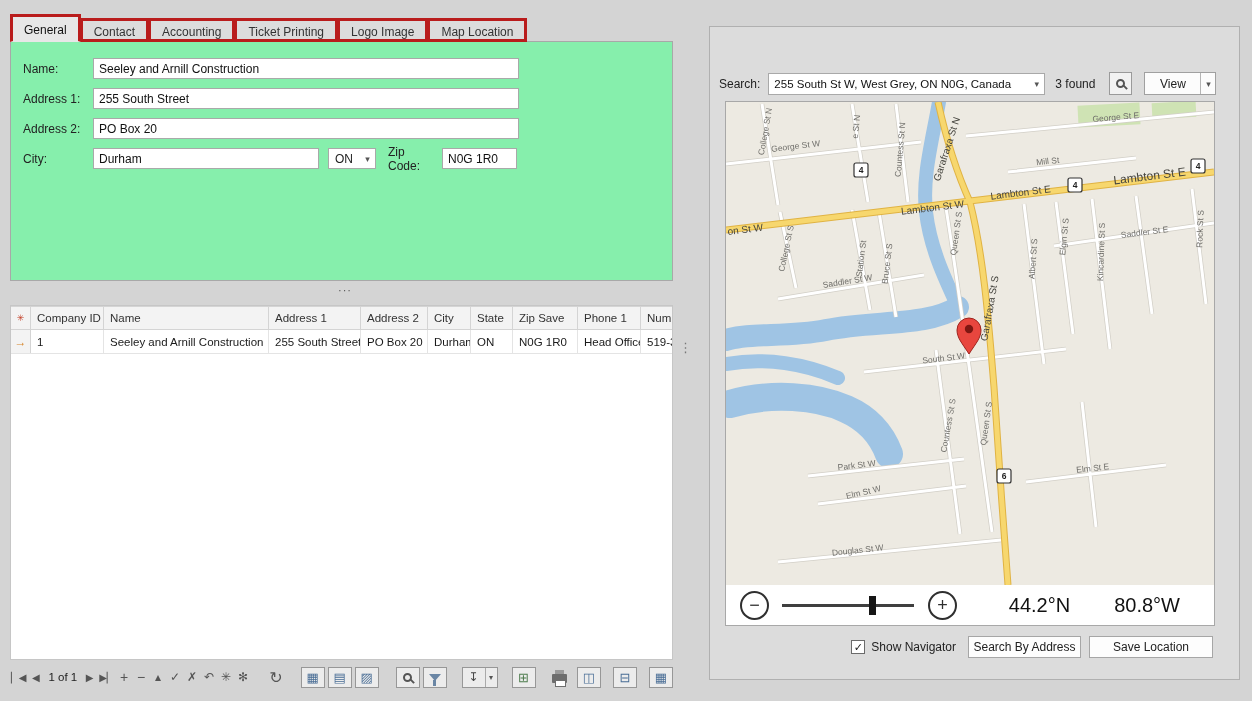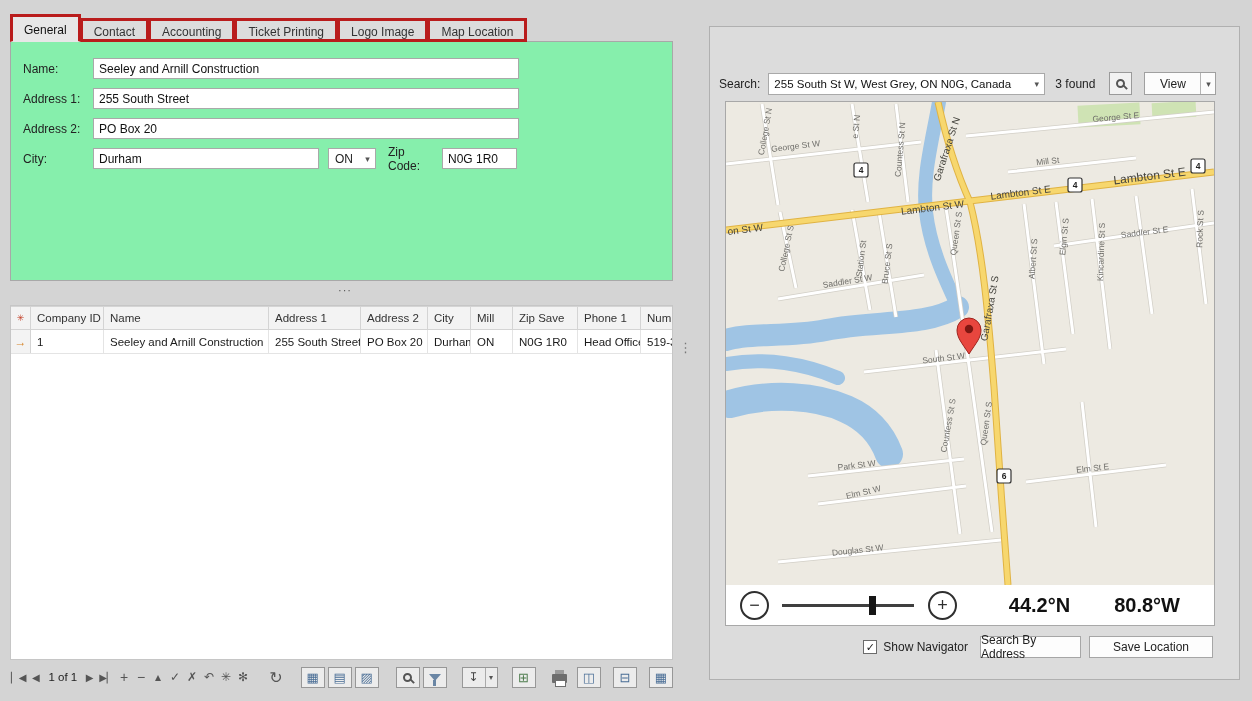--- a/index.html
+++ b/index.html
@@ -68,28 +68,28 @@
   .found { margin-left:10px; white-space:nowrap; }
   .icon-btn { margin-left:14px; width:23px; height:23px; border:1px solid #9a9a9a; background:#f2f2f2; display:flex; align-items:center; justify-content:center; }
   .view-btn { margin-left:12px; height:23px; display:flex; border:1px solid #a0a0a0; background:#fcfcfc; align-items:stretch; }
   .view-btn .vmain { width:55px; display:flex; align-items:center; justify-content:center; font-size:12px; color:#222; }
   .view-btn .varr { width:15px; border-left:1px solid #b5b5b5; display:flex; align-items:center; justify-content:center; font-size:9px; color:#555; }
   .map-box { position:absolute; left:15px; top:74px; width:490px; height:525px; border:1px solid #a8a8a8; background:#fff; overflow:hidden; }
   .zoom-strip { position:absolute; left:0; bottom:0; width:100%; height:40px; background:#fff; display:flex; align-items:center; }
   .zbtn { margin-left:14px; width:29px; height:29px; min-width:29px; border:2px solid #2f2f2f; border-radius:50%; display:flex; align-items:center; justify-content:center; font-size:18px; color:#2f2f2f; line-height:1; background:#fff; }
   .ztrack { margin-left:13px; width:132px; height:3px; background:#3f3f3f; position:relative; }
   .zhandle { position:absolute; left:66%; top:-8px; width:7px; height:19px; background:#161616; cursor:pointer; }
-  .coord { font-size:20px; color:#111;font-weight:bold; }
+  .coord { font-size:20px; color:#111; }
   .coord.lat { margin-left:auto; }
   .coord.lon { margin-left:44px; margin-right:34px; }
   .map-footer { position:absolute; left:15px; right:26px; top:608px; height:24px; display:flex; align-items:center; justify-content:flex-end; font-size:12px; }
   .cb { width:14px; height:14px; border:1px solid #6b6b6b; background:#fff; display:flex; align-items:center; justify-content:center; font-size:11px; color:#222; }
   .cb-label { margin-left:6px; margin-right:12px; color:#222; }
   .fbtn { height:22px; border:1px solid #a6a6a6; background:#fdfdfd; display:flex; align-items:center; justify-content:center; font-size:12px; color:#222; }
-  .fbtn.b1 { width:101px; margin-right:8px; }
+  .fbtn.b1 { width:113px; margin-right:8px; }
   .fbtn.b2 { width:124px; }
 
   svg text { font-family:"Liberation Sans", sans-serif; }
   .st-min { font-size:8.5px; fill:#6f6e6a; }
   .st-maj { font-size:10px; fill:#46453f; }
   .st-big { font-size:12px; fill:#46453f; }
   .badge-t { font-size:8.5px; font-weight:bold; fill:#222; text-anchor:middle; }
 </style>
 </head>
 <body>
@@ -135,21 +135,21 @@
   <div class="grid-panel">
     <div class="g-head">
       <div class="hc c-ind">
           <span class="new-star">✳</span>
         </div>
       <div class="hc c0">Company ID</div>
       <div class="hc c1">Name</div>
       <div class="hc c2">Address 1</div>
       <div class="hc c3">Address 2</div>
       <div class="hc c4">City</div>
-      <div class="hc c5">Mill</div>
+      <div class="hc c5">State</div>
       <div class="hc c6">Zip Save</div>
       <div class="hc c7">Phone 1</div>
       <div class="hc c8">Num</div>
     </div>
     <div class="g-row">
       <div class="dc c-ind">
           <span class="row-arrow">→</span>
         </div>
       <div class="dc c0">1</div>
       <div class="dc c1">Seeley and Arnill Construction</div>

